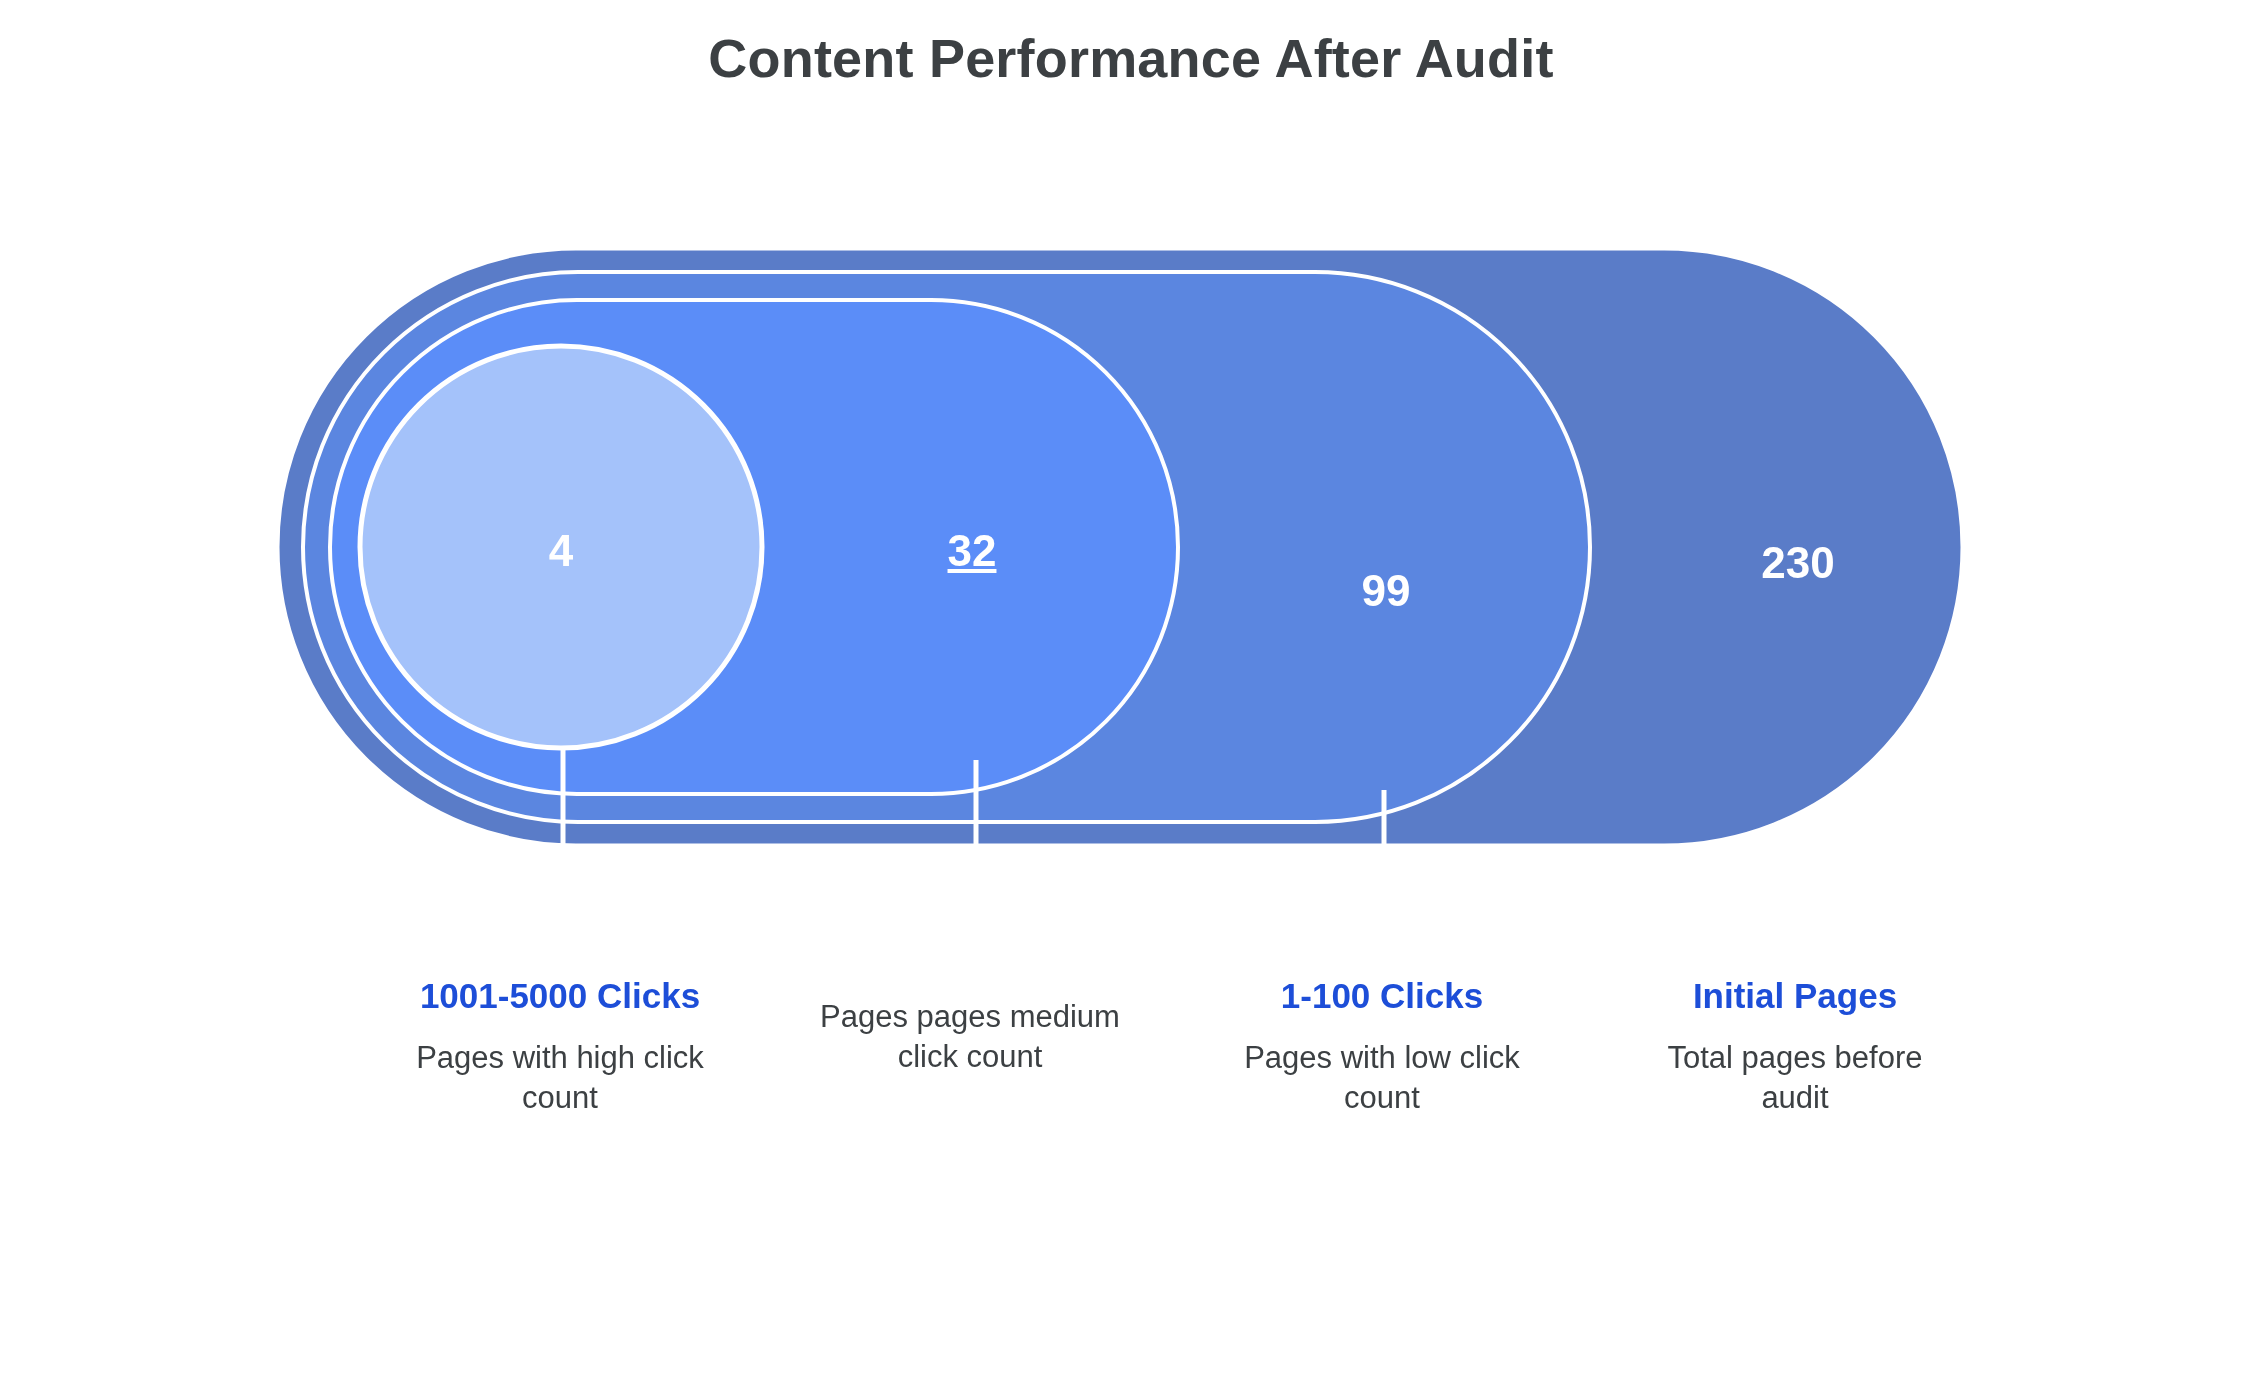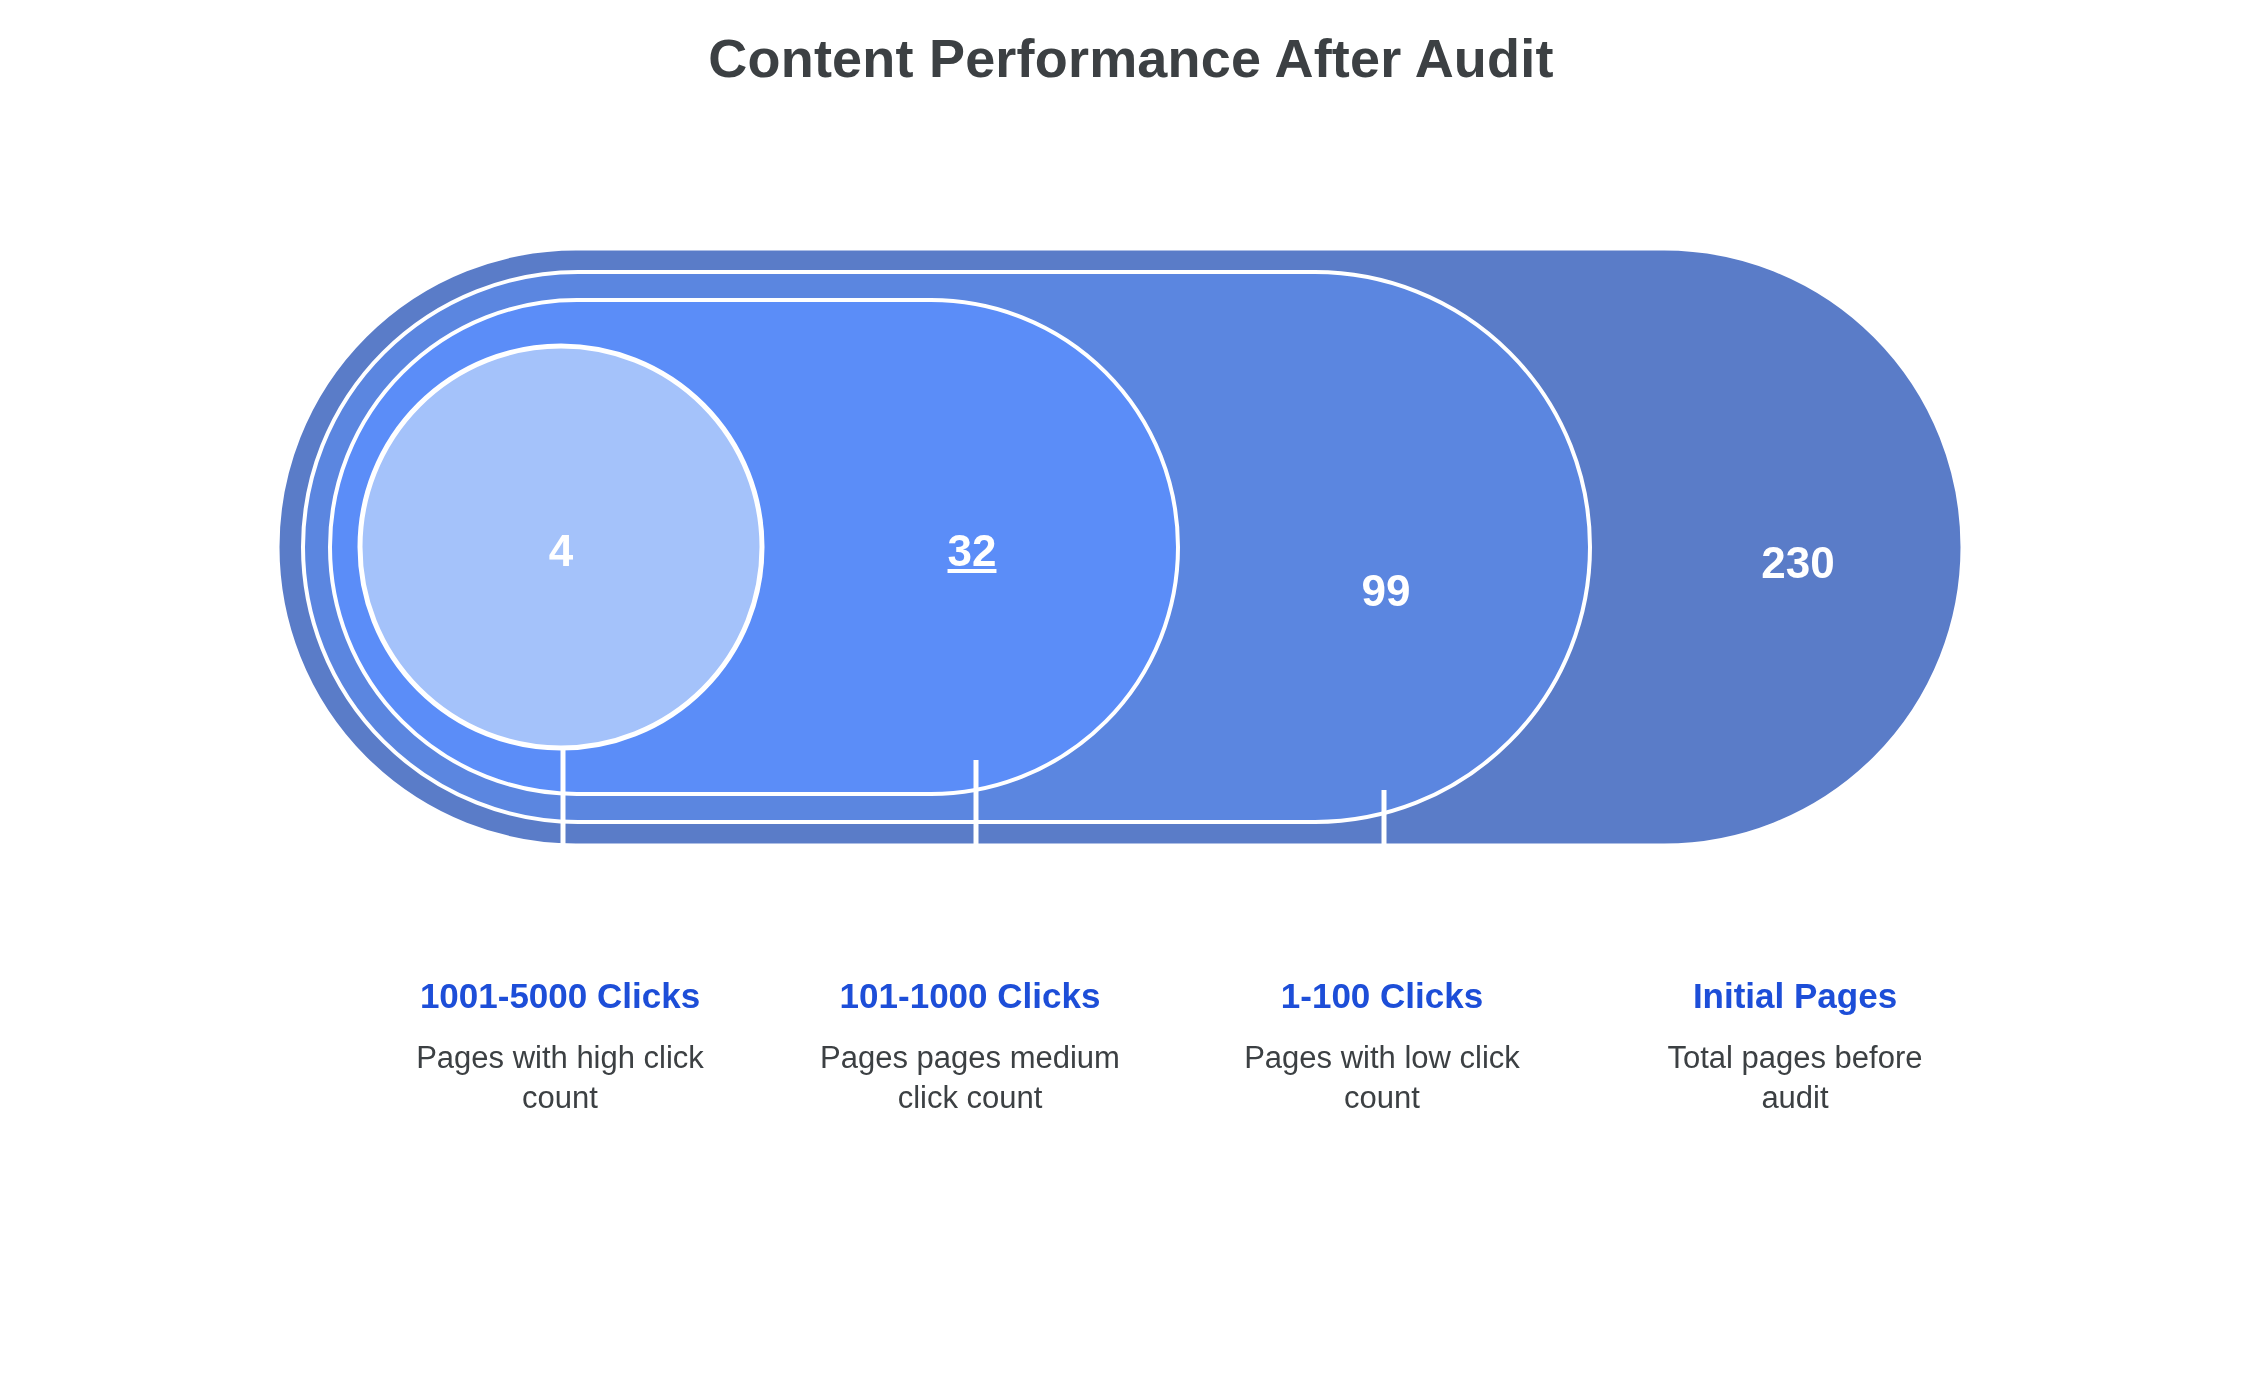--- a/index.html
+++ b/index.html
@@ -108,21 +108,20 @@
   <div class="ring-value" style="left:1386px; top:551px;margin-top:40px;">99</div>
 
   <div class="ring-value" style="left:1798px; top:563px;">230</div>
 
   <div class="legend-col" style="left:560px;">
     <div class="legend-title">1001-5000 Clicks</div>
     <div class="legend-desc">Pages with high click count</div>
   </div>
 
   <div class="legend-col" style="left:970px;">
-    <div class="legend-title">101-1000 Clicks</div>
     <div class="legend-desc">Pages pages medium click count</div>
   </div>
 
   <div class="legend-col" style="left:1382px;">
     <div class="legend-title">1-100 Clicks</div>
     <div class="legend-desc">Pages with low click count</div>
   </div>
 
   <div class="legend-col" style="left:1795px;">
     <div class="legend-title">Initial Pages</div>

